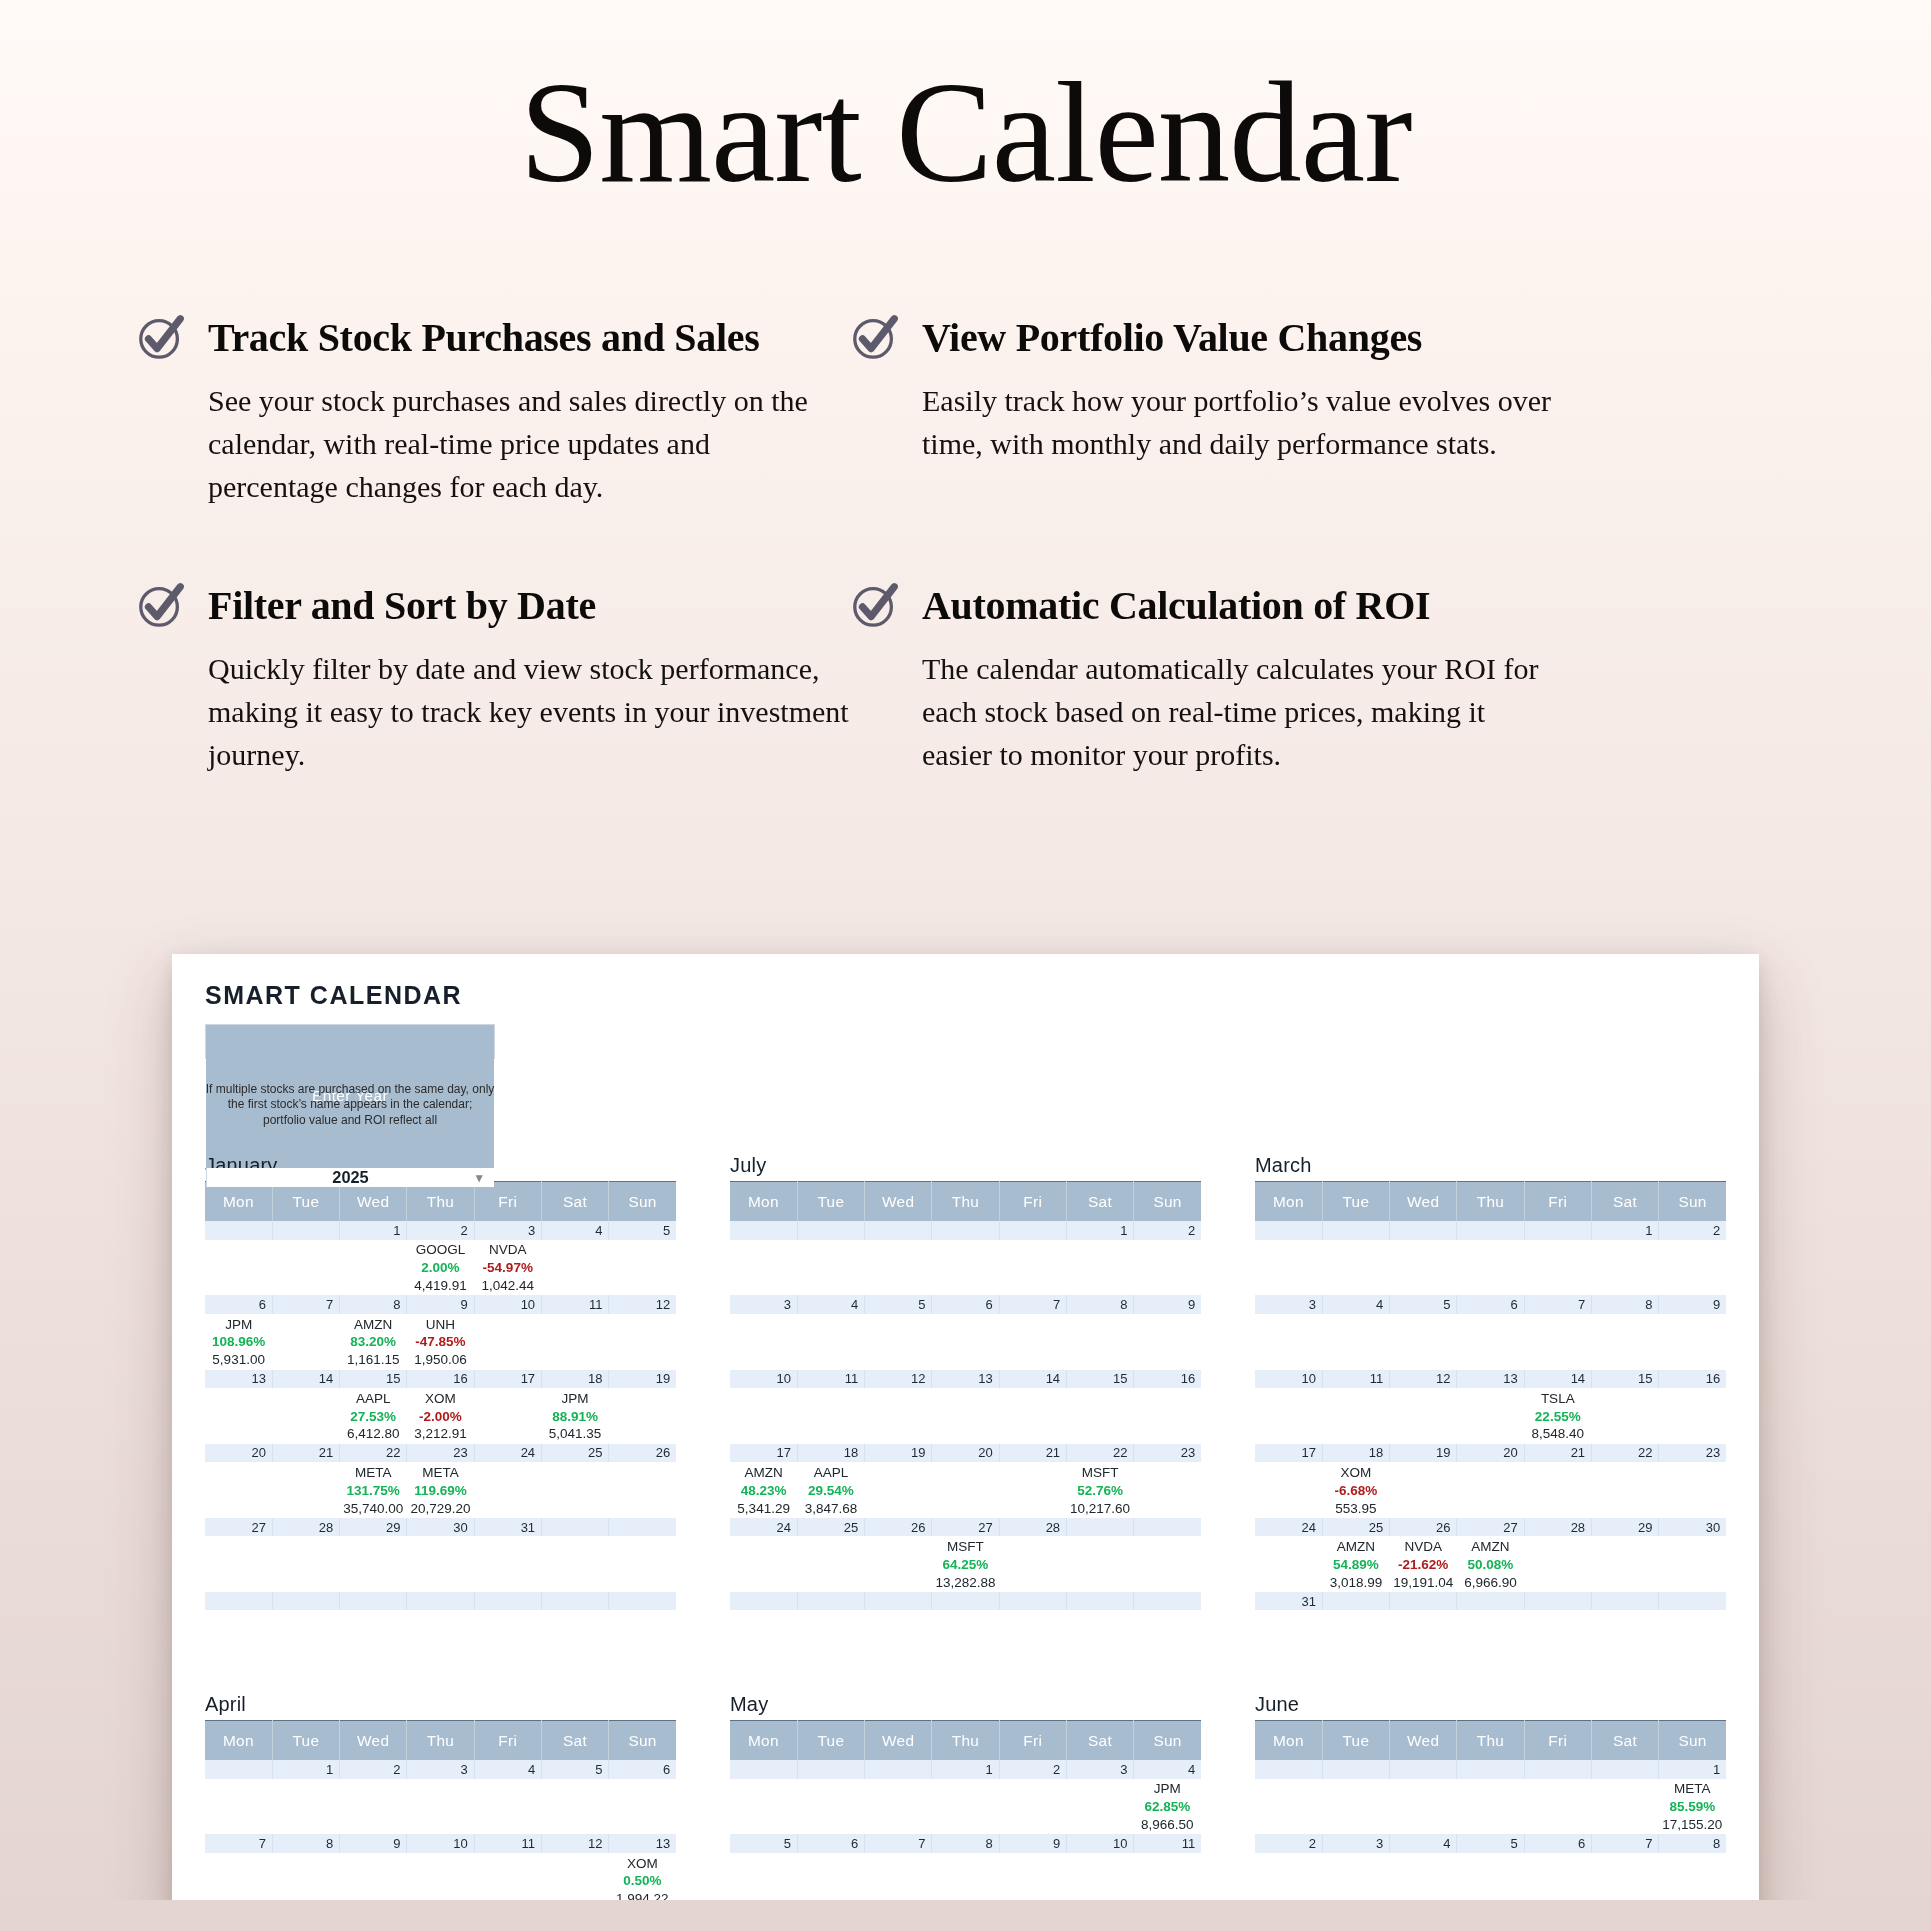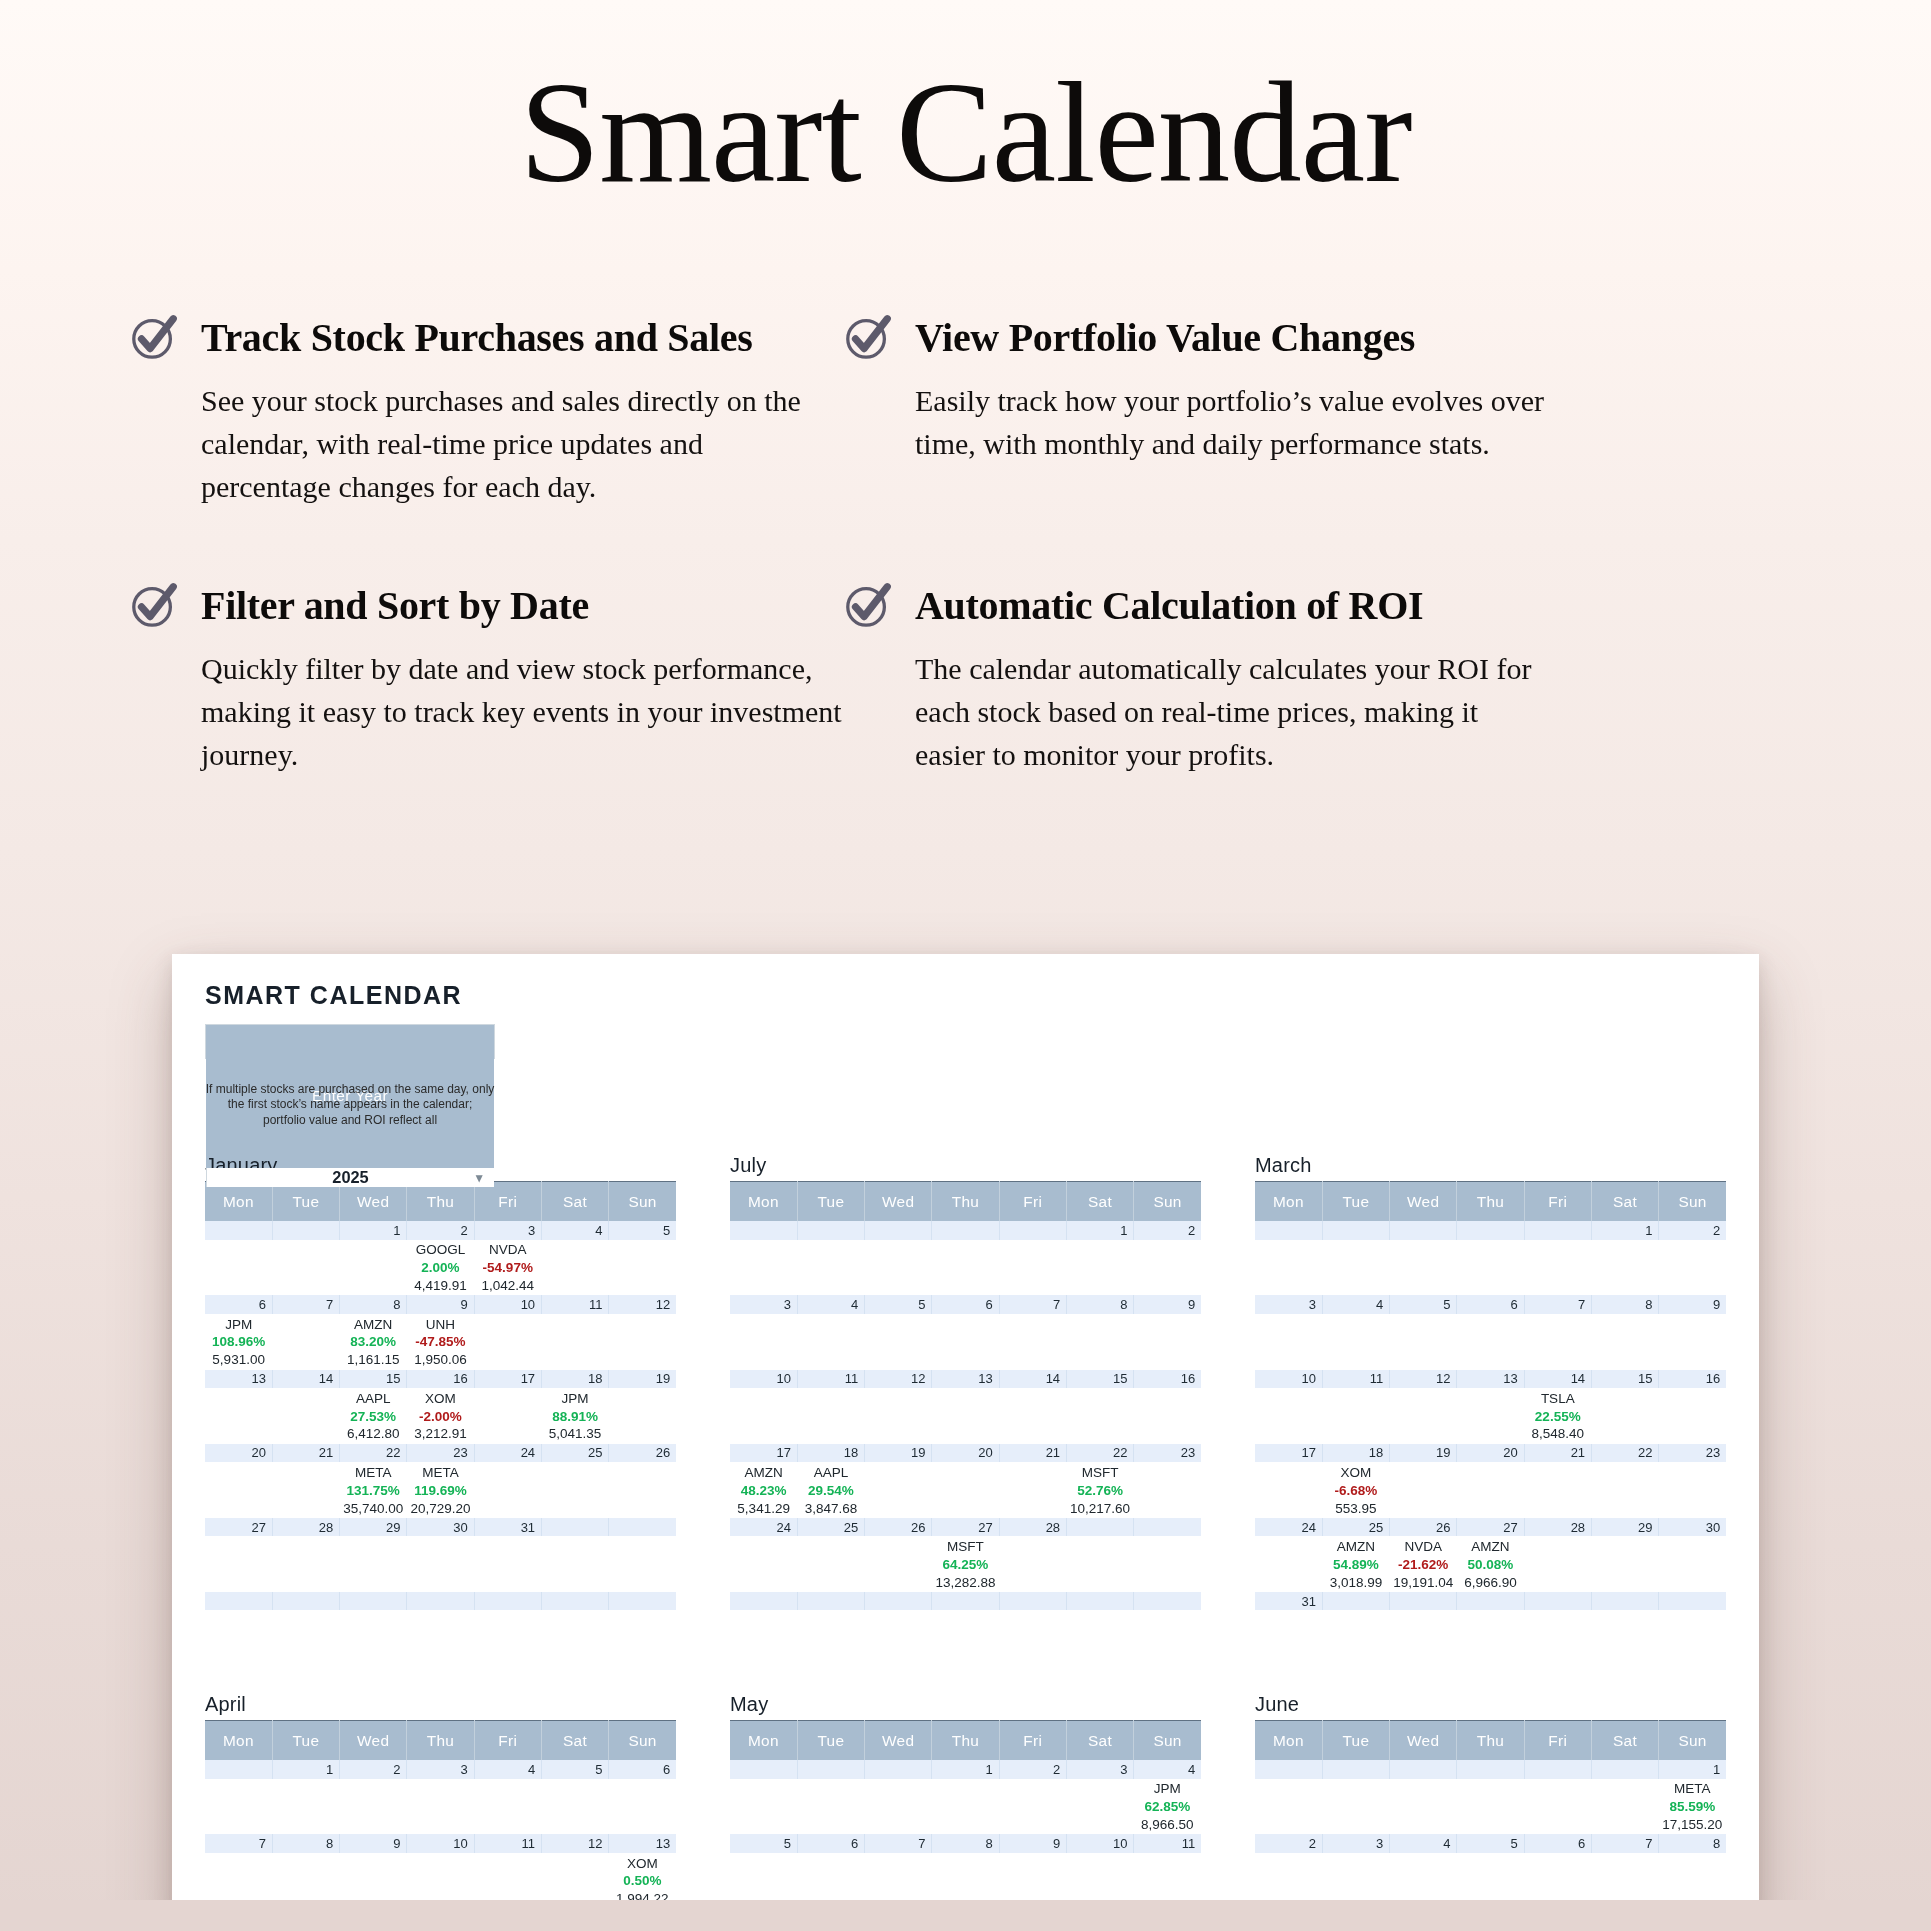--- a/index.html
+++ b/index.html
@@ -25,21 +25,21 @@
     font-size:145px;
     line-height:1;
     color:#0d0b0a;
     font-weight:400;
     padding-top:60px;
     letter-spacing:-1px;
   }
 
   
   .features{
-    margin:106px 0 0 9px;
+    margin:106px 0 0 16px;
     display:grid;
     grid-template-columns: 714px 734px;
     column-gap:0px;
     row-gap:70px;
     padding-left:119px;
   }
   .feature{ display:block; }
   .feature-head{ display:flex; align-items:center; gap:21px; }
   .check-icon{ width:52px; height:52px; flex:0 0 52px; display:block; }
   .feature-title{

